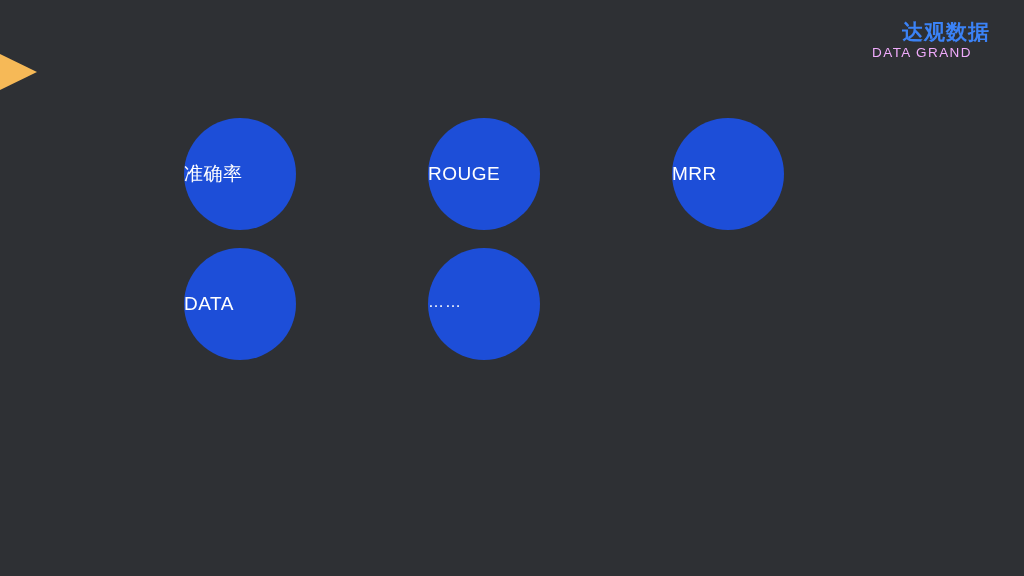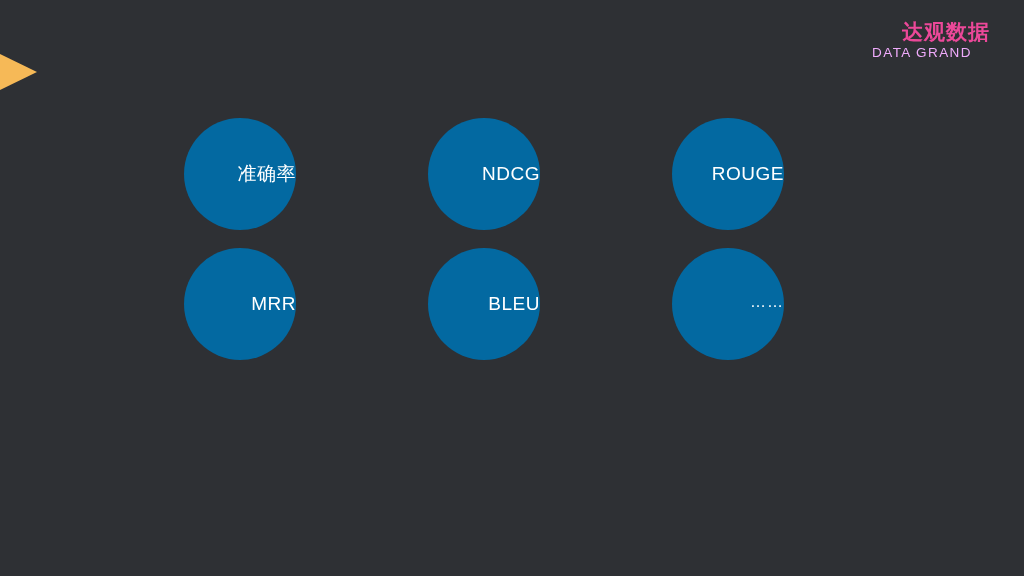--- a/index.html
+++ b/index.html
@@ -45,21 +45,21 @@
     right: 34px;
     top: 20px;
     text-align: center;
     user-select: none;
   }
   #logo-cn {
     font-size: 21px;
     font-weight: bold;
     line-height: 24px;
     letter-spacing: 1px;
-    color: #ec4899;
+    color: #3b82f6;
     margin-left: 48px;
   }
   #logo-en {
     font-size: 13.5px;
     line-height: 16px;
     letter-spacing: 1.4px;
     color: #f0abfc;
     margin-top: 1px;
   }
 
@@ -73,24 +73,24 @@
     display: grid;
     grid-template-columns: repeat(3, 112px);
     grid-template-rows: repeat(3, 112px);
     column-gap: 132px;
     row-gap: 18px;
   }
   .metric-circle {
     width: 112px;
     height: 112px;
     border-radius: 50%;
-    background: #0369a1;
+    background: #1d4ed8;
     display: flex;
     align-items: center;
-    justify-content: flex-end;
+    justify-content: flex-start;
     color: #ffffff;
     font-size: 19px;
     letter-spacing: 0.5px;
     text-align: center;
     box-sizing: border-box;
   }
   .metric-circle.is-ellipsis {
     font-size: 16px;
     letter-spacing: 1px;
     padding-bottom: 4px;
@@ -106,29 +106,26 @@
   <div id="logo">
     <div id="logo-cn">达观数据</div>
     <div id="logo-en">DATA GRAND</div>
   </div>
 
   <div id="metric-grid">
     <div class="metric-circle">
         <span>准确率</span>
       </div>
     <div class="metric-circle">
-        <span>NDCG</span>
-      </div>
-    <div class="metric-circle">
         <span>ROUGE</span>
       </div>
     <div class="metric-circle">
         <span>MRR</span>
       </div>
     <div class="metric-circle">
-        <span>BLEU</span>
+        <span>DATA</span>
       </div>
     <div class="metric-circle is-ellipsis">
         <span>……</span>
       </div>
   </div>
 
 </div>
 
 </body></html>

